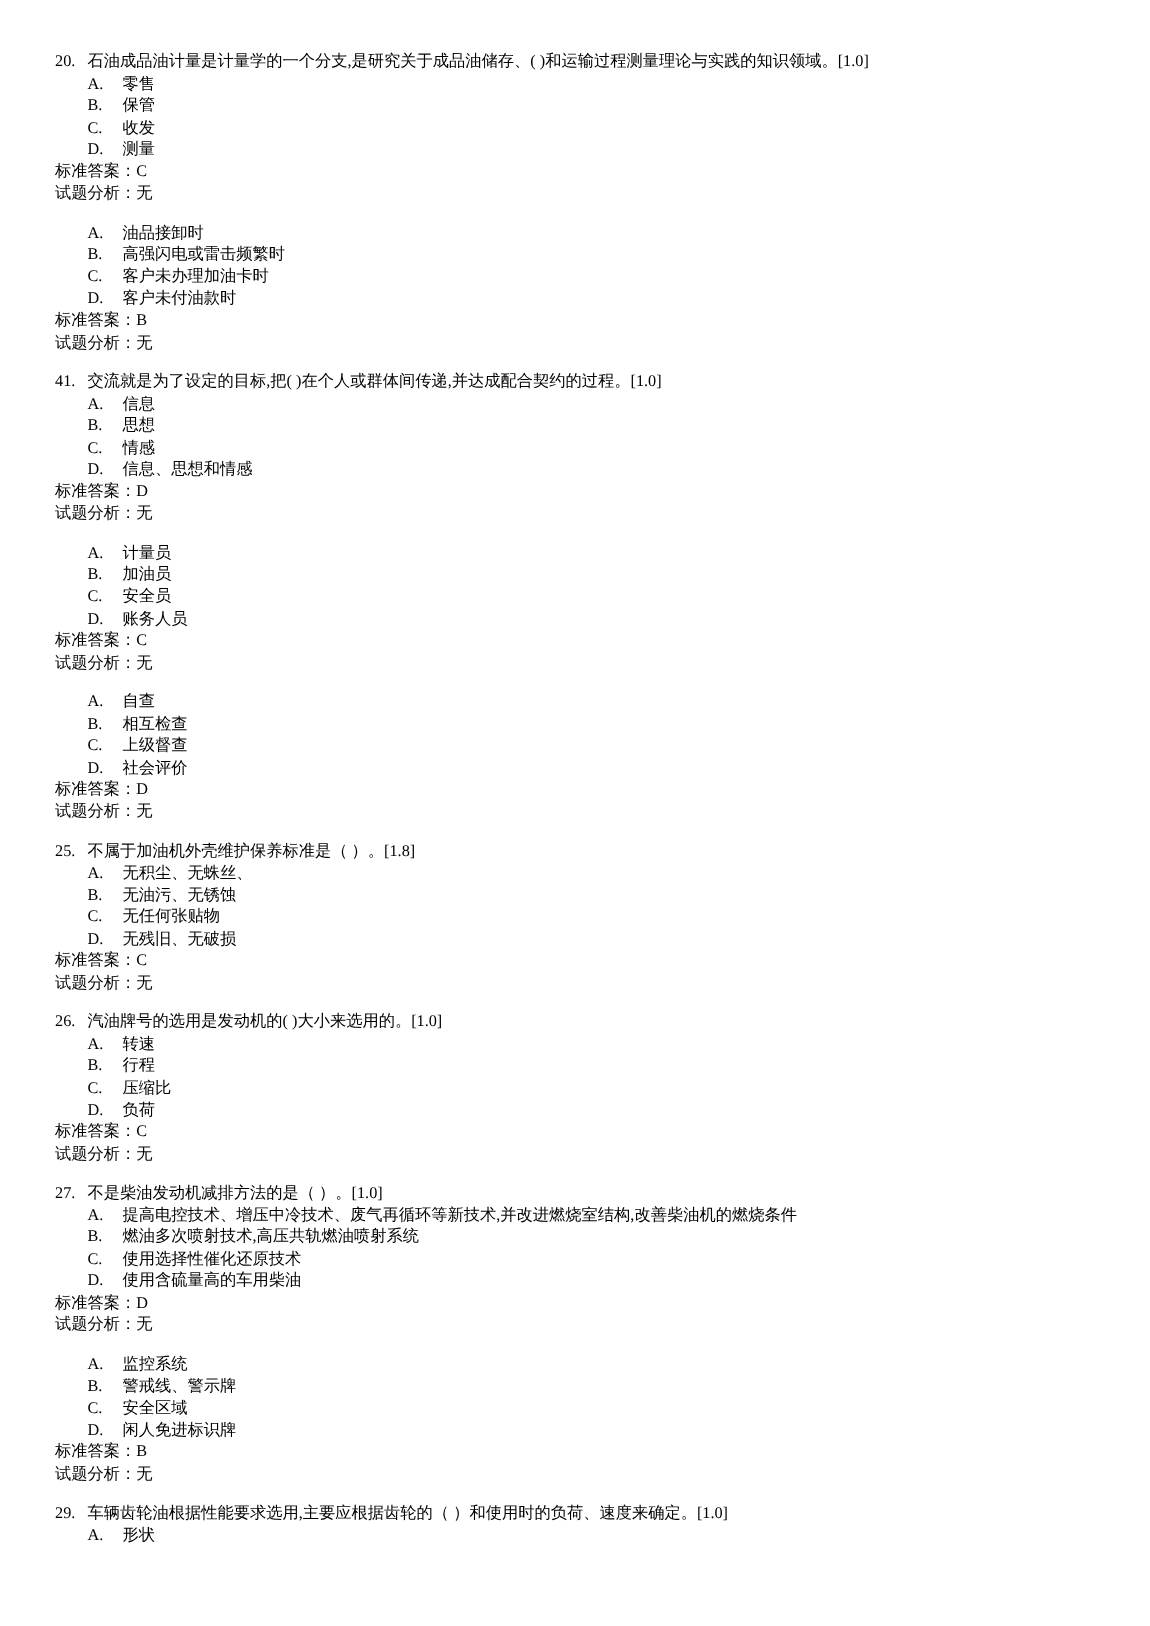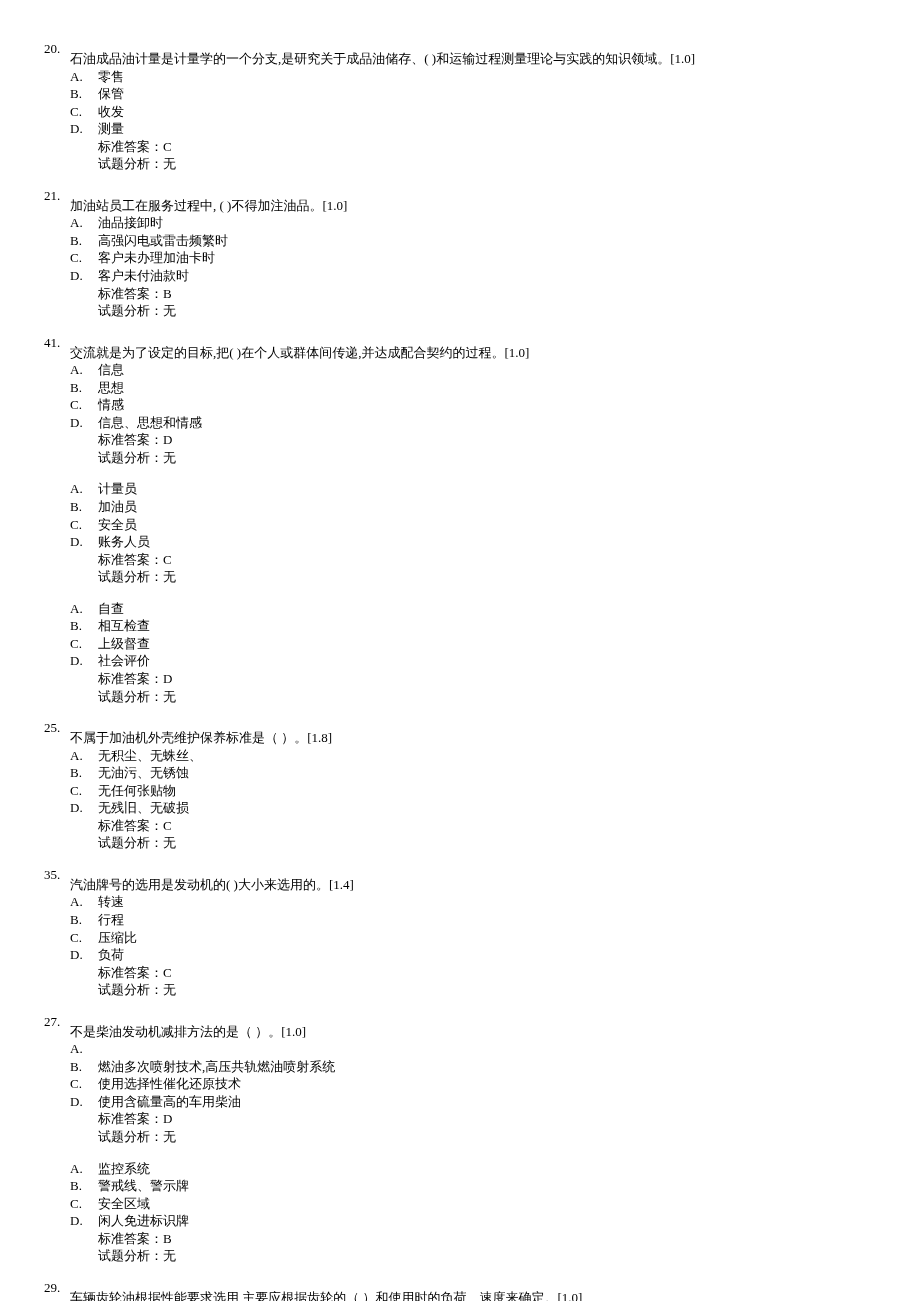--- a/index.html
+++ b/index.html
@@ -18,34 +18,32 @@
   }
   .q-row {
     display: flex;
   }
   .q-num {
     width: 26px;
     flex-shrink: 0;
   }
   .q-stem {
     flex: 1;
-    margin-top: 10px;
   }
   .options {
     margin-left: 26px;
   }
   .opt-row {
     display: flex;
   }
   .opt-letter {
     width: 28px;
     flex-shrink: 0;
   }
   .answer-block {
-    margin-left: 54px;
   }
 </style>
 </head>
 <body>
 
 <div id="questions-container">
     <div class="question">
       <div class="q-row">
         <div class="q-num">20.</div>
         <div class="q-stem">石油成品油计量是计量学的一个分支,是研究关于成品油储存、(    )和运输过程测量理论与实践的知识领域。[1.0]</div>
@@ -67,24 +65,20 @@
           <div class="opt-letter">D.</div>
           <div>测量</div>
         </div>
       </div>
       <div class="answer-block">
         <div><span>标准答案：</span><span>C</span></div>
         <div><span>试题分析：</span><span>无</span></div>
       </div>
     </div>
     <div class="question">
-      <div class="q-row">
-        <div class="q-num">21.</div>
-        <div class="q-stem">加油站员工在服务过程中, (    )不得加注油品。[1.0]</div>
-      </div>
       <div class="options">
         <div class="opt-row">
           <div class="opt-letter">A.</div>
           <div>油品接卸时</div>
         </div>
         <div class="opt-row">
           <div class="opt-letter">B.</div>
           <div>高强闪电或雷击频繁时</div>
         </div>
         <div class="opt-row">
@@ -200,22 +194,22 @@
           <div>无残旧、无破损</div>
         </div>
       </div>
       <div class="answer-block">
         <div><span>标准答案：</span><span>C</span></div>
         <div><span>试题分析：</span><span>无</span></div>
       </div>
     </div>
     <div class="question">
       <div class="q-row">
-        <div class="q-num">35.</div>
-        <div class="q-stem">汽油牌号的选用是发动机的(      )大小来选用的。[1.4]</div>
+        <div class="q-num">26.</div>
+        <div class="q-stem">汽油牌号的选用是发动机的(      )大小来选用的。[1.0]</div>
       </div>
       <div class="options">
         <div class="opt-row">
           <div class="opt-letter">A.</div>
           <div>转速</div>
         </div>
         <div class="opt-row">
           <div class="opt-letter">B.</div>
           <div>行程</div>
         </div>
@@ -234,20 +228,21 @@
       </div>
     </div>
     <div class="question">
       <div class="q-row">
         <div class="q-num">27.</div>
         <div class="q-stem">不是柴油发动机减排方法的是（   ）。[1.0]</div>
       </div>
       <div class="options">
         <div class="opt-row">
           <div class="opt-letter">A.</div>
+          <div>提高电控技术、增压中冷技术、废气再循环等新技术,并改进燃烧室结构,改善柴油机的燃烧条件</div>
         </div>
         <div class="opt-row">
           <div class="opt-letter">B.</div>
           <div>燃油多次喷射技术,高压共轨燃油喷射系统</div>
         </div>
         <div class="opt-row">
           <div class="opt-letter">C.</div>
           <div>使用选择性催化还原技术</div>
         </div>
         <div class="opt-row">

